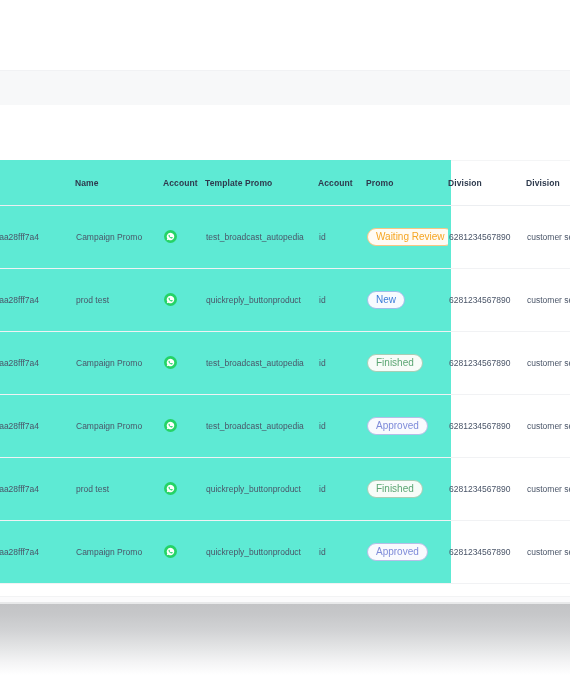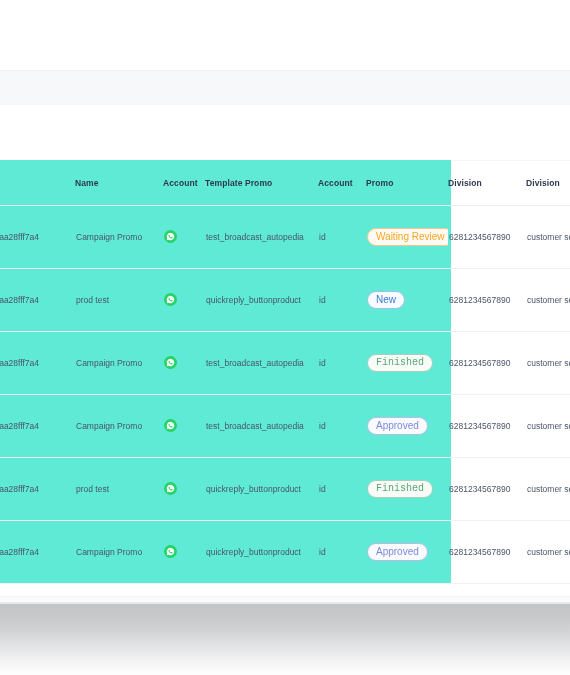--- a/index.html
+++ b/index.html
@@ -117,21 +117,21 @@
     padding: 3px 8px 3px 8px;
     border-radius: 11px;
     font-size: 10px;
     line-height: 1;
     border: 1px solid transparent;
     background: #ffffff;
     white-space: nowrap;
   }
   .badge.waiting  { color: #F5A623; border-color: #F7C684; background: #FFFBF4; }
   .badge.new      { color: #3B7DD8; border-color: #9FBEEA; background: #F7FAFE; text-align: right; }
-  .badge.finished { color: #5AA572; border-color: #A8CEB5; background: #F7FCF8; font-family: Liberation Mono, monospace; }
+  .badge.finished { color: #5AA572; border-color: #A8CEB5; background: #F7FCF8; }
   .badge.approved { color: #7E8BD9; border-color: #B6BEE8; background: #F9FAFE; }
 
   
   .bottom-edge {
     position: absolute;
     left: 0; top: 596px;
     width: 570px; height: 6px;
     background: #fbfbfc;
     border-top: 1px solid #f2f3f4;
     border-bottom: 1px solid #eeeff1;

